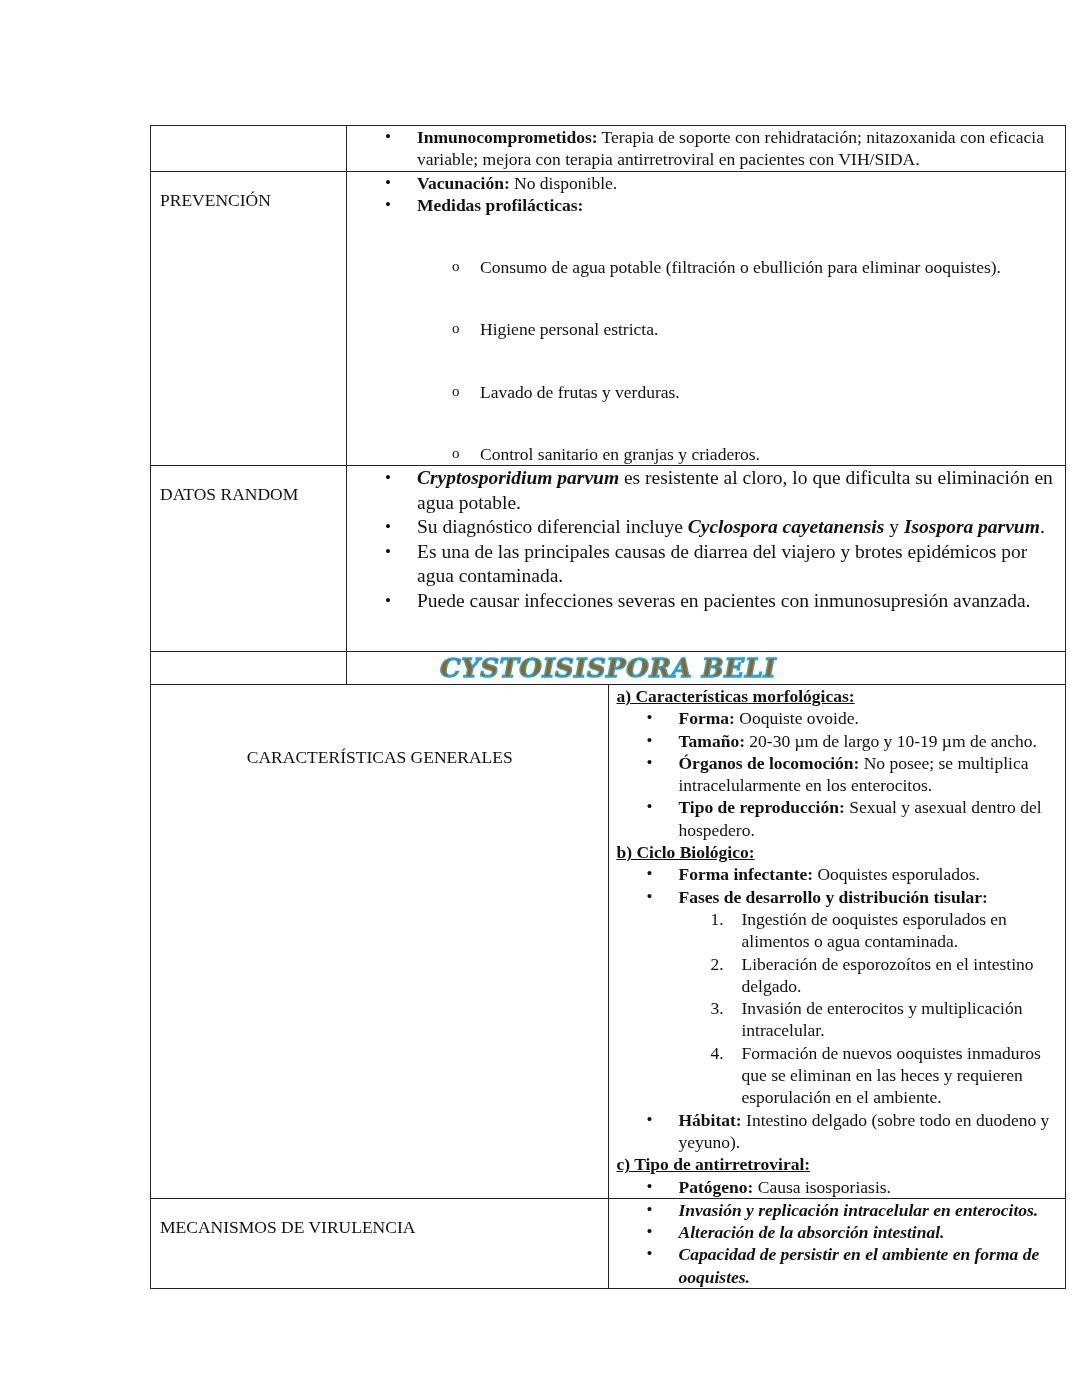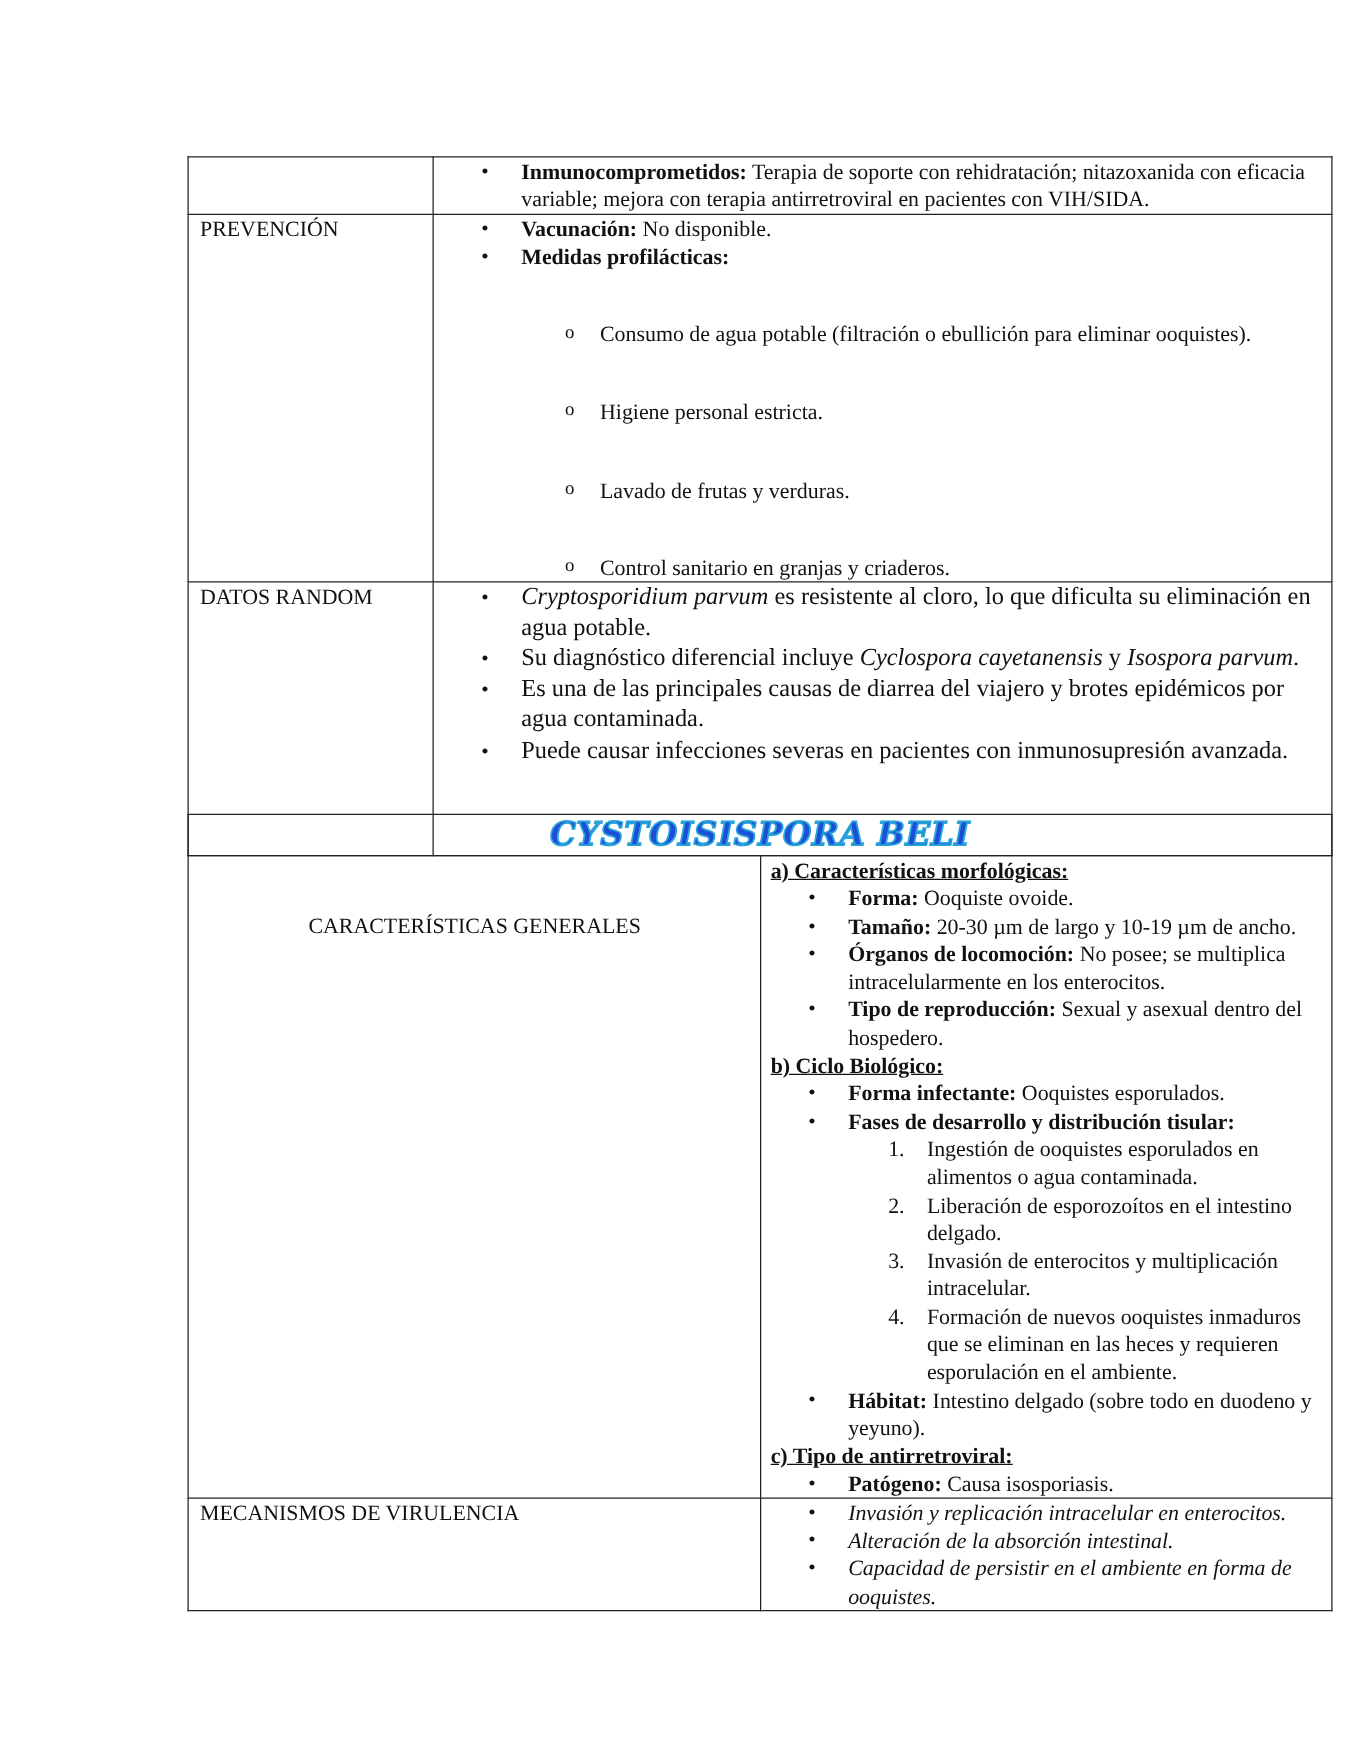--- a/index.html
+++ b/index.html
@@ -9,21 +9,21 @@
       color: #111;
     }
     table.doc {
       position: absolute; left: 150px; width: 916px;
       border-collapse: collapse; table-layout: fixed;
       font-size: 17.5px; line-height: 22.3px;
     }
     table.doc td {
       border: 1.3px solid #222; vertical-align: top; padding: 0 8px 0 9px;
     }
-    table.doc td.label { width: 178px; padding-top: 0; }
+    table.doc td.label { width: 178px; padding-top: 17px; }
     table.doc td.content { padding-left: 8px; padding-right: 12px; }
     #t1 { top: 125px; }
     #t2 { top: 651px; }
     .big { font-size: 19.5px; line-height: 24.5px; }
     ul, ol { margin: 0; padding: 0; list-style: none; }
     li { position: relative; }
     .b-list > li { padding-left: 62px; }
     .b-list > li::before {
       content: "•"; position: absolute; left: 30px; top: 0; font-size: 17px;
     }
@@ -33,27 +33,27 @@
     }
     .n-list > li { padding-left: 125px; }
     .n-list > li .num { position: absolute; left: 94px; top: 0; }
     .sec-head { font-weight: bold; padding-left: 0; text-decoration: underline; }
     .title-cell {
       text-align: center; padding: 0 !important; height: 32px;
     }
     .title {
       font-family: "DejaVu Serif", "Liberation Serif", serif;
       font-weight: bold; font-style: italic; font-size: 26px; letter-spacing: 0.5px;
-      color: #1d4ed8;
+      color: #a16207;
       -webkit-text-stroke: 1.4px #2aa3d8;
       text-shadow: 0 0 1px #6fc8ef;
       line-height: 32px;
     }
     b { font-weight: bold; }
-    i { font-style: italic; }
+    i { font-style: italic; font-weight: bold; }
   </style>
 </head>
 <body>
 
 <table class="doc" id="t1">
   <tbody>
       <tr>
     <td class="label"></td>
     <td class="content">
       <ul class="b-list">

